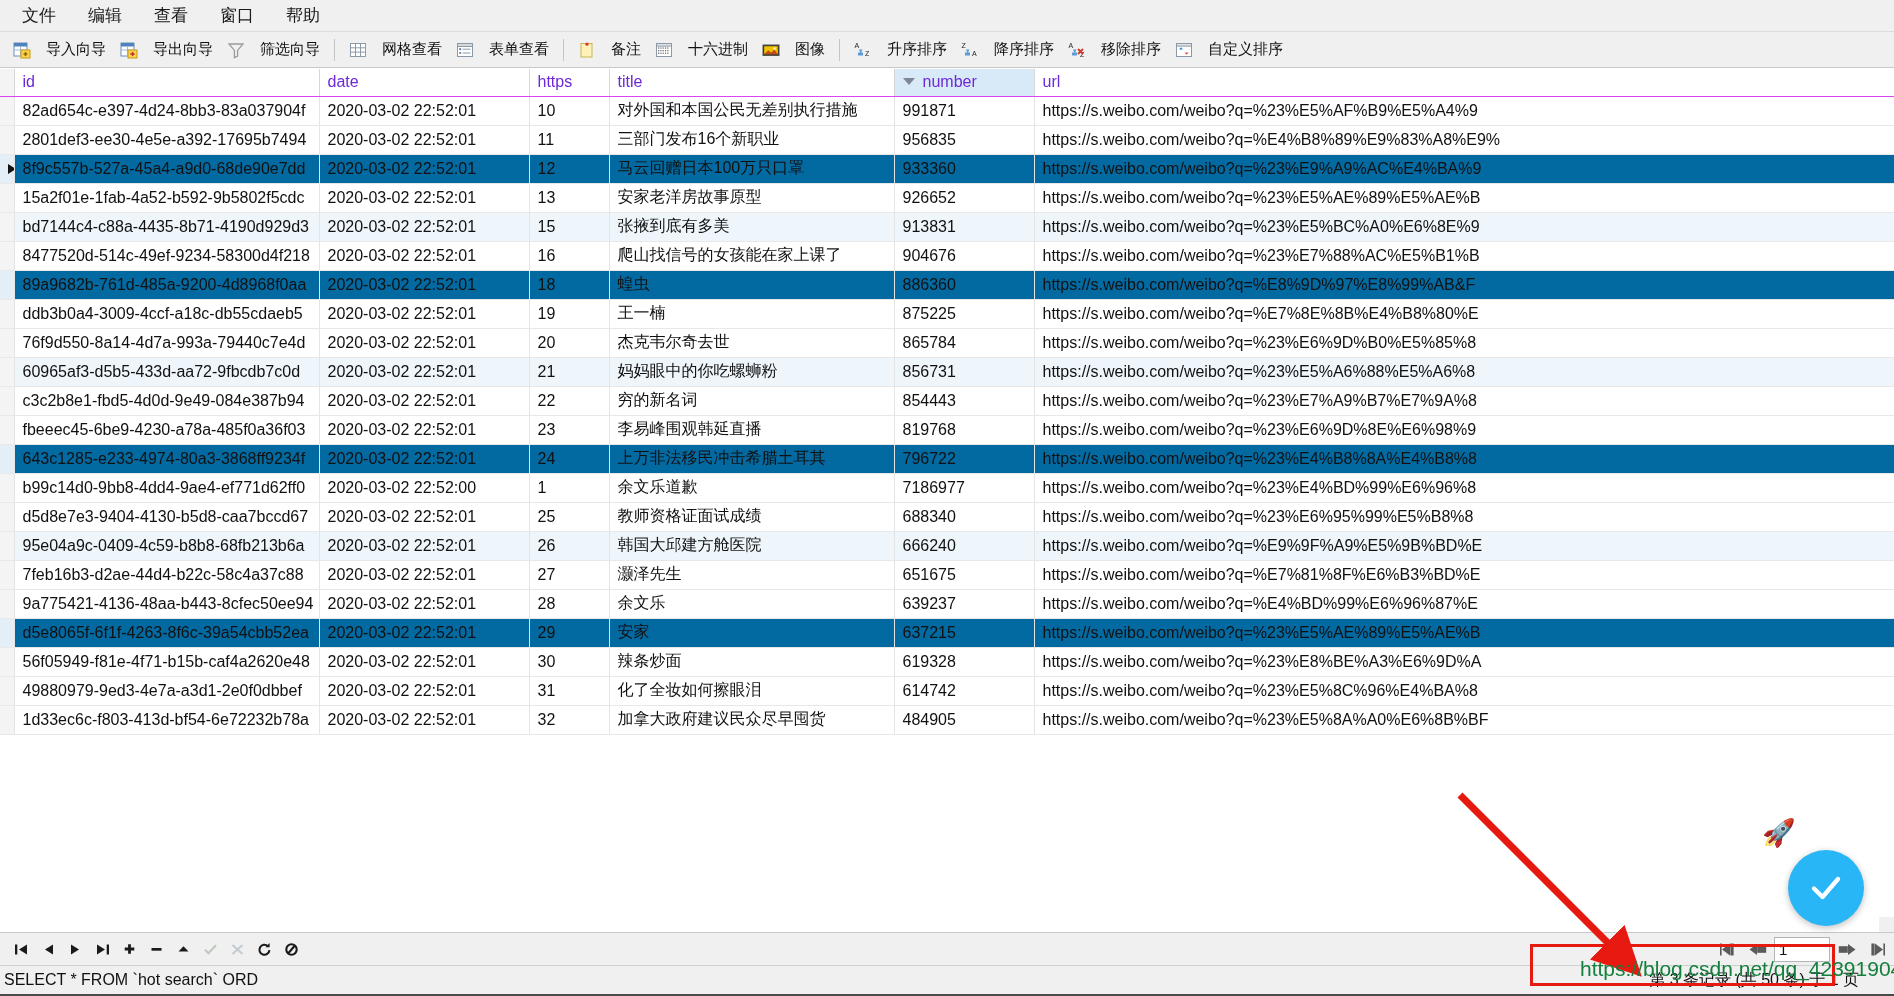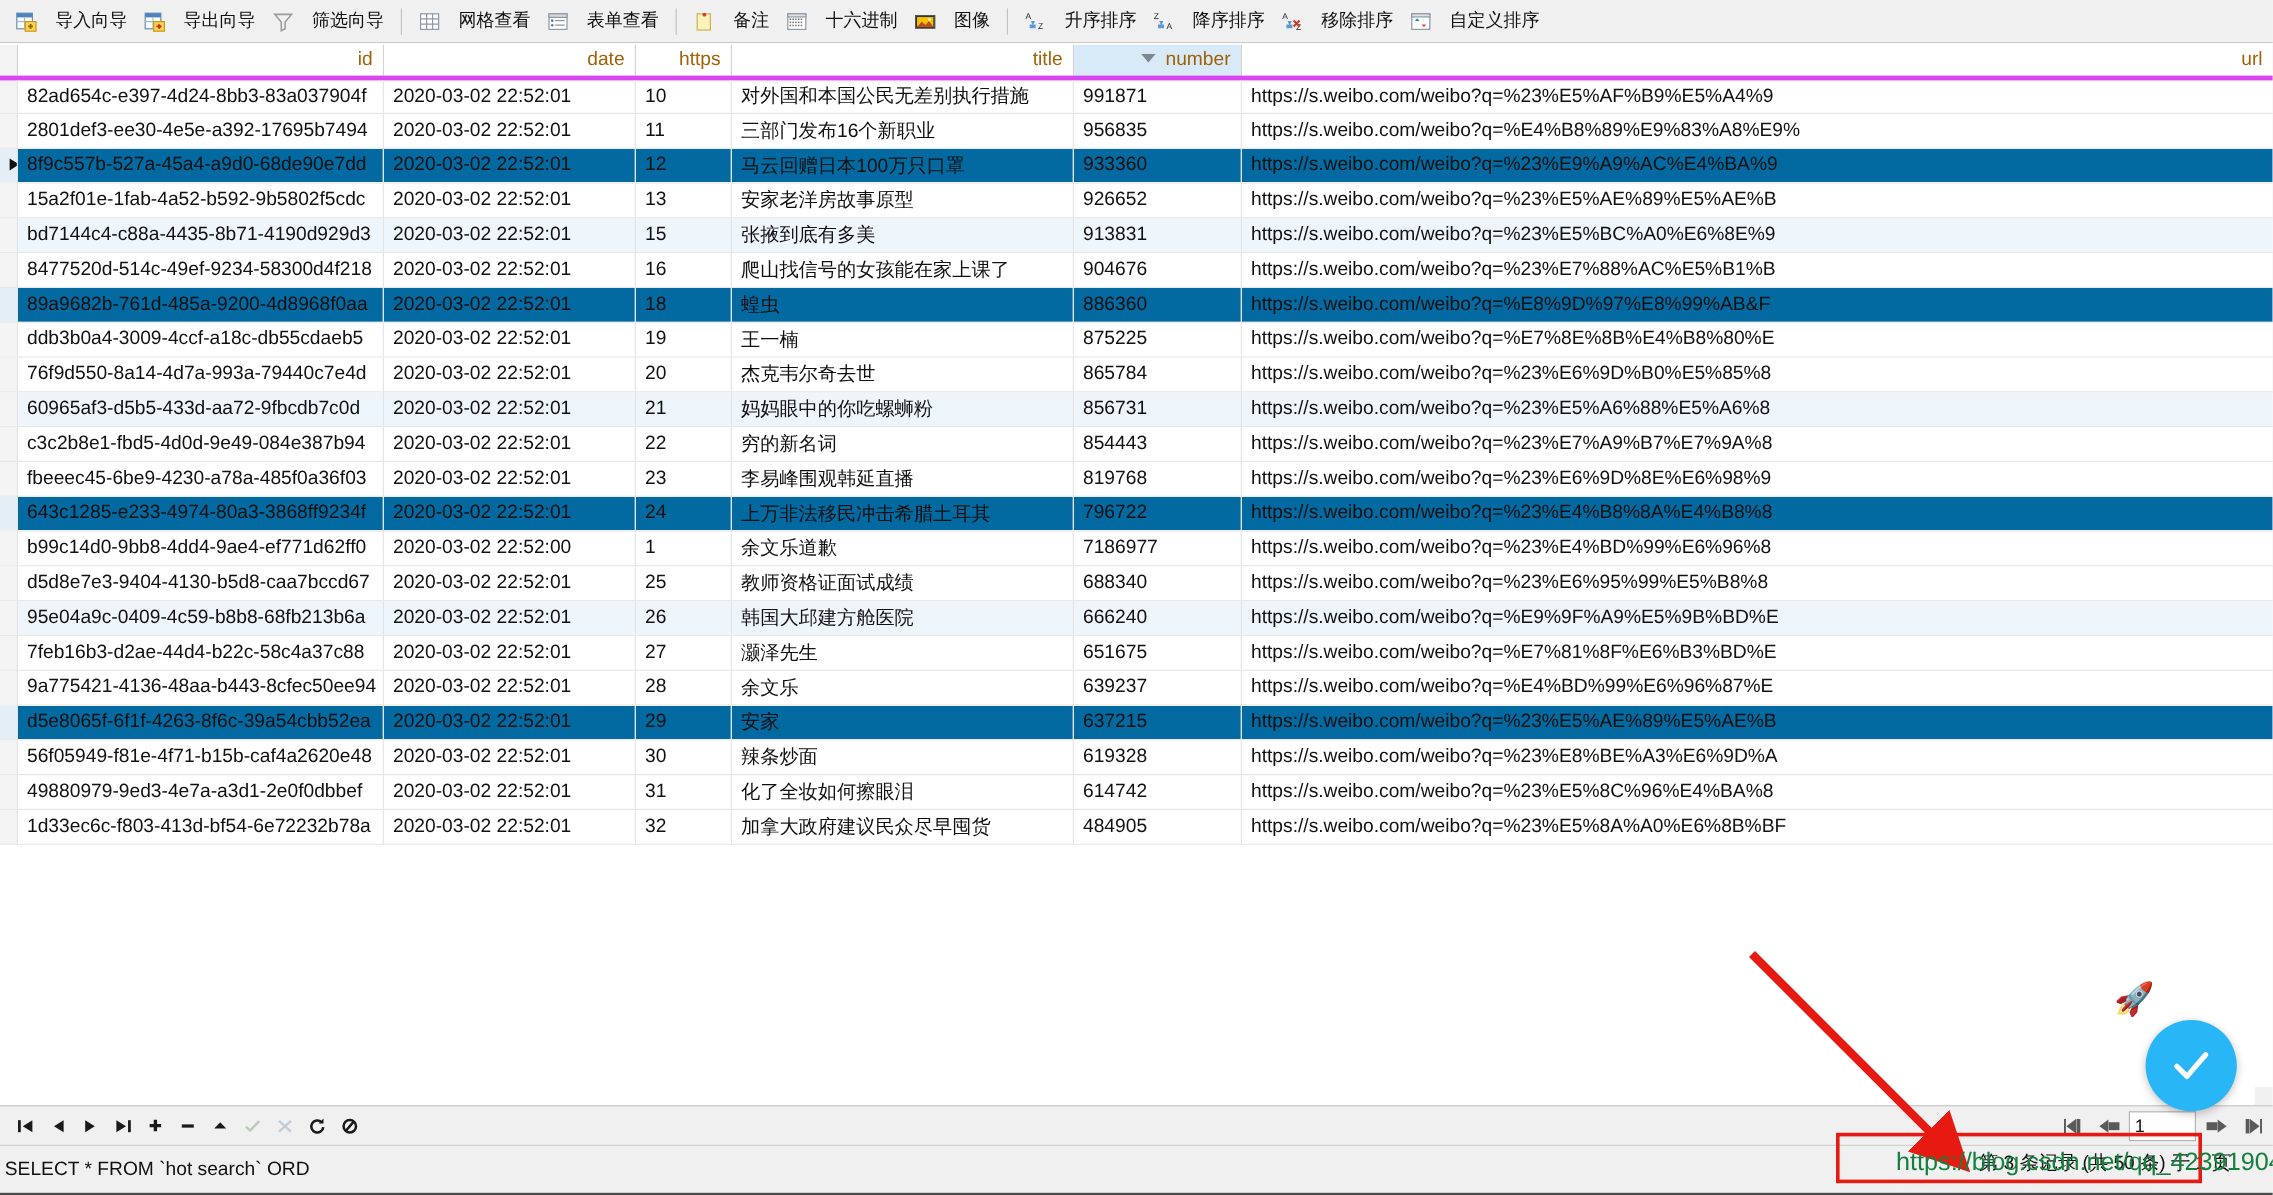--- a/index.html
+++ b/index.html
@@ -72,26 +72,26 @@
   }
   table.grid {
     border-collapse: collapse;
     table-layout: fixed;
     width: 1894px;
     font-size: 16px;
   }
   table.grid th {
     background: #f4f4f4;
     border-right: 1px solid #d6d6d6;
-    border-bottom: 4px solid #d946ef;
+    border-bottom: 1px solid #d946ef;
     font-weight: normal;
-    text-align: right;
+    text-align: left;
     padding: 4px 8px;
     height: 27px;
-    color: #a16207;
+    color: #6d28d9;
     font-size: 16px;
     white-space: nowrap;
     overflow: hidden;
   }
   table.grid th.plain { background: #ffffff; }
   table.grid th.sorted { background: #d8eaf8; }
   table.grid th.rowhdr { width: 14px; padding: 0; background: #f4f4f4; border-right: 1px solid #d6d6d6; }
   table.grid td {
     border-right: 1px solid #e4e4e4;
     border-bottom: 1px solid #e8e8e8;
@@ -159,21 +159,21 @@
     background: #ffffff;
     border: 1px solid #b4b4b4;
     font-size: 15px;
     padding: 0 4px;
     color: #111;
     font-family: "Liberation Sans", sans-serif;
   }
 
   
   .statusbar {
-    height: 42px;
+    height: 31px;
     background: #f0f0f0;
     border-top: 1px solid #d0d0d0;
     border-bottom: 2px solid #4a4a4a;
     display: flex; align-items: center;
     flex: 0 0 auto;
     position: relative;
     padding-left: 4px;
   }
   .sql-text {
     font-size: 16px;
@@ -228,20 +228,27 @@
   .scroll-corner {
     position:absolute; right:0; bottom:0;
     width: 15px; height: 15px; background:#f0f0f0;
   }
 </style>
 </head>
 <body>
 
 <div id="app">
 
+  <div class="menubar">
+    <div class="menu-item">文件</div>
+    <div class="menu-item">编辑</div>
+    <div class="menu-item">查看</div>
+    <div class="menu-item">窗口</div>
+    <div class="menu-item">帮助</div>
+  </div>
 
   <div class="toolbar">
 
     <div class="tb-btn">
       <span class="ico">
         <svg width="18" height="18" viewBox="0 0 18 18">
           <rect x="1" y="2" width="13" height="13" fill="#fff" stroke="#6a8fb5"></rect>
           <rect x="1" y="2" width="13" height="3.5" fill="#4f83bd"></rect>
           <line x1="1" y1="9" x2="14" y2="9" stroke="#9dbbd8"></line>
           <line x1="7.5" y1="5.5" x2="7.5" y2="15" stroke="#9dbbd8"></line>

